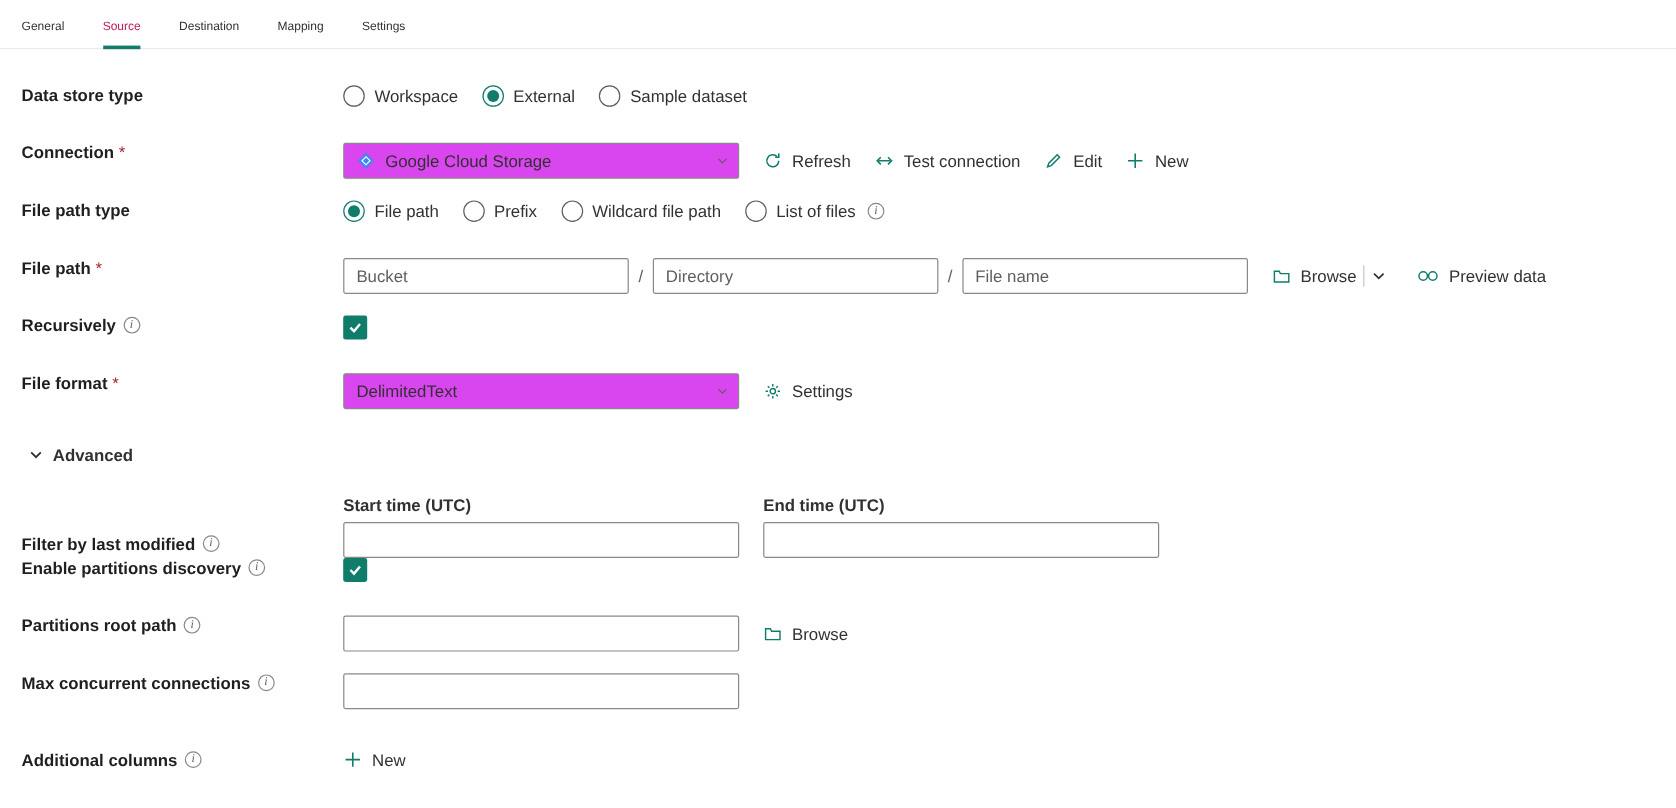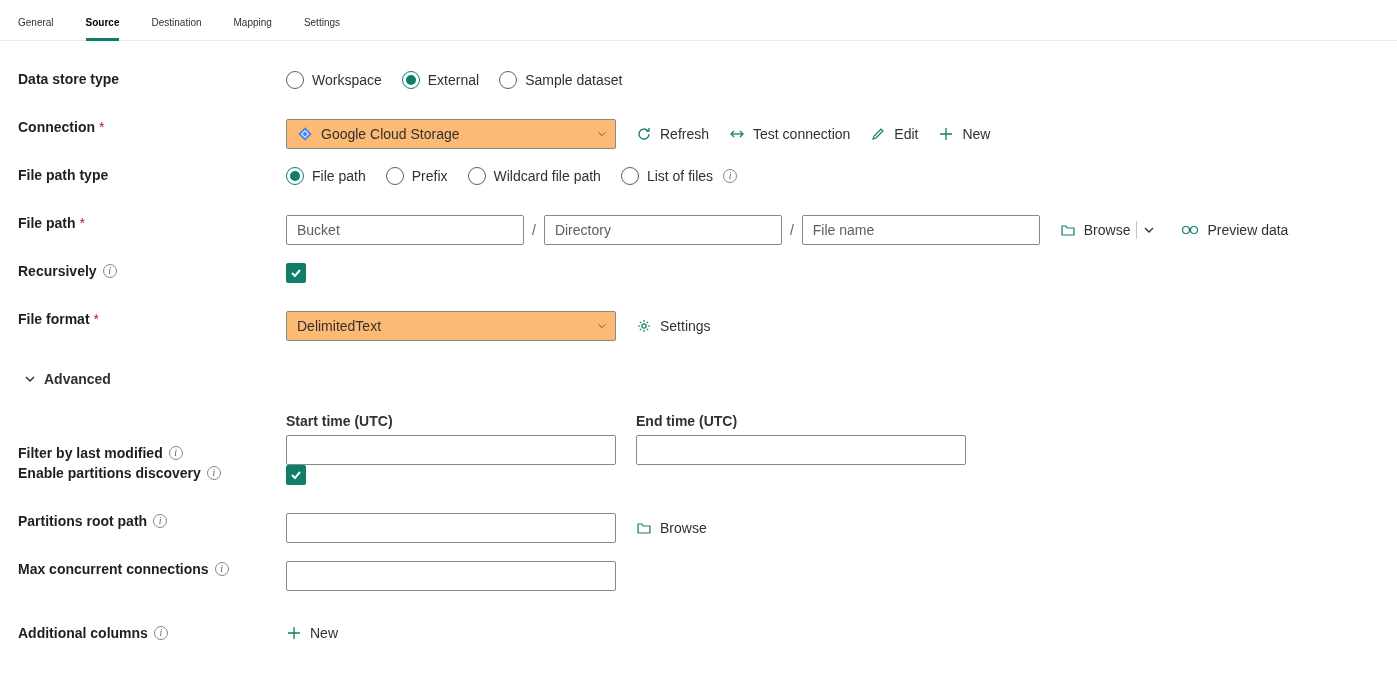--- a/index.html
+++ b/index.html
@@ -21,23 +21,23 @@
   .tab {
     padding: 10px 0 10px 0;
     cursor: pointer;
     font-size: 10px;
     color: #323130;
     border-bottom: 3px solid transparent;
     position: relative;
     top: 1px;
   }
   .tab.active {
-    font-weight: 700;
+    font-weight: 400;
     border-bottom: 3px solid #107c6a;
-    color: #000000;
+    color: #be185d;
   }
   .form-area {
     padding: 30px 18px 10px 18px;
   }
   .row {
     display: flex;
     align-items: flex-start;
     min-height: 48px;
   }
   .label-col {
@@ -99,21 +99,21 @@
     border-radius: 50%;
   }
   .dropdown {
     display: inline-flex;
     align-items: center;
     justify-content: space-between;
     height: 30px;
     border: 1px solid #8a8886;
     border-radius: 2px;
     padding: 0 8px 0 10px;
-    background: #fdba74;
+    background: #d946ef;
     cursor: pointer;
     width: 330px;
     gap: 8px;
   }
   .dropdown .dd-content {
     display: flex;
     align-items: center;
     gap: 8px;
   }
   .chevron-down {

